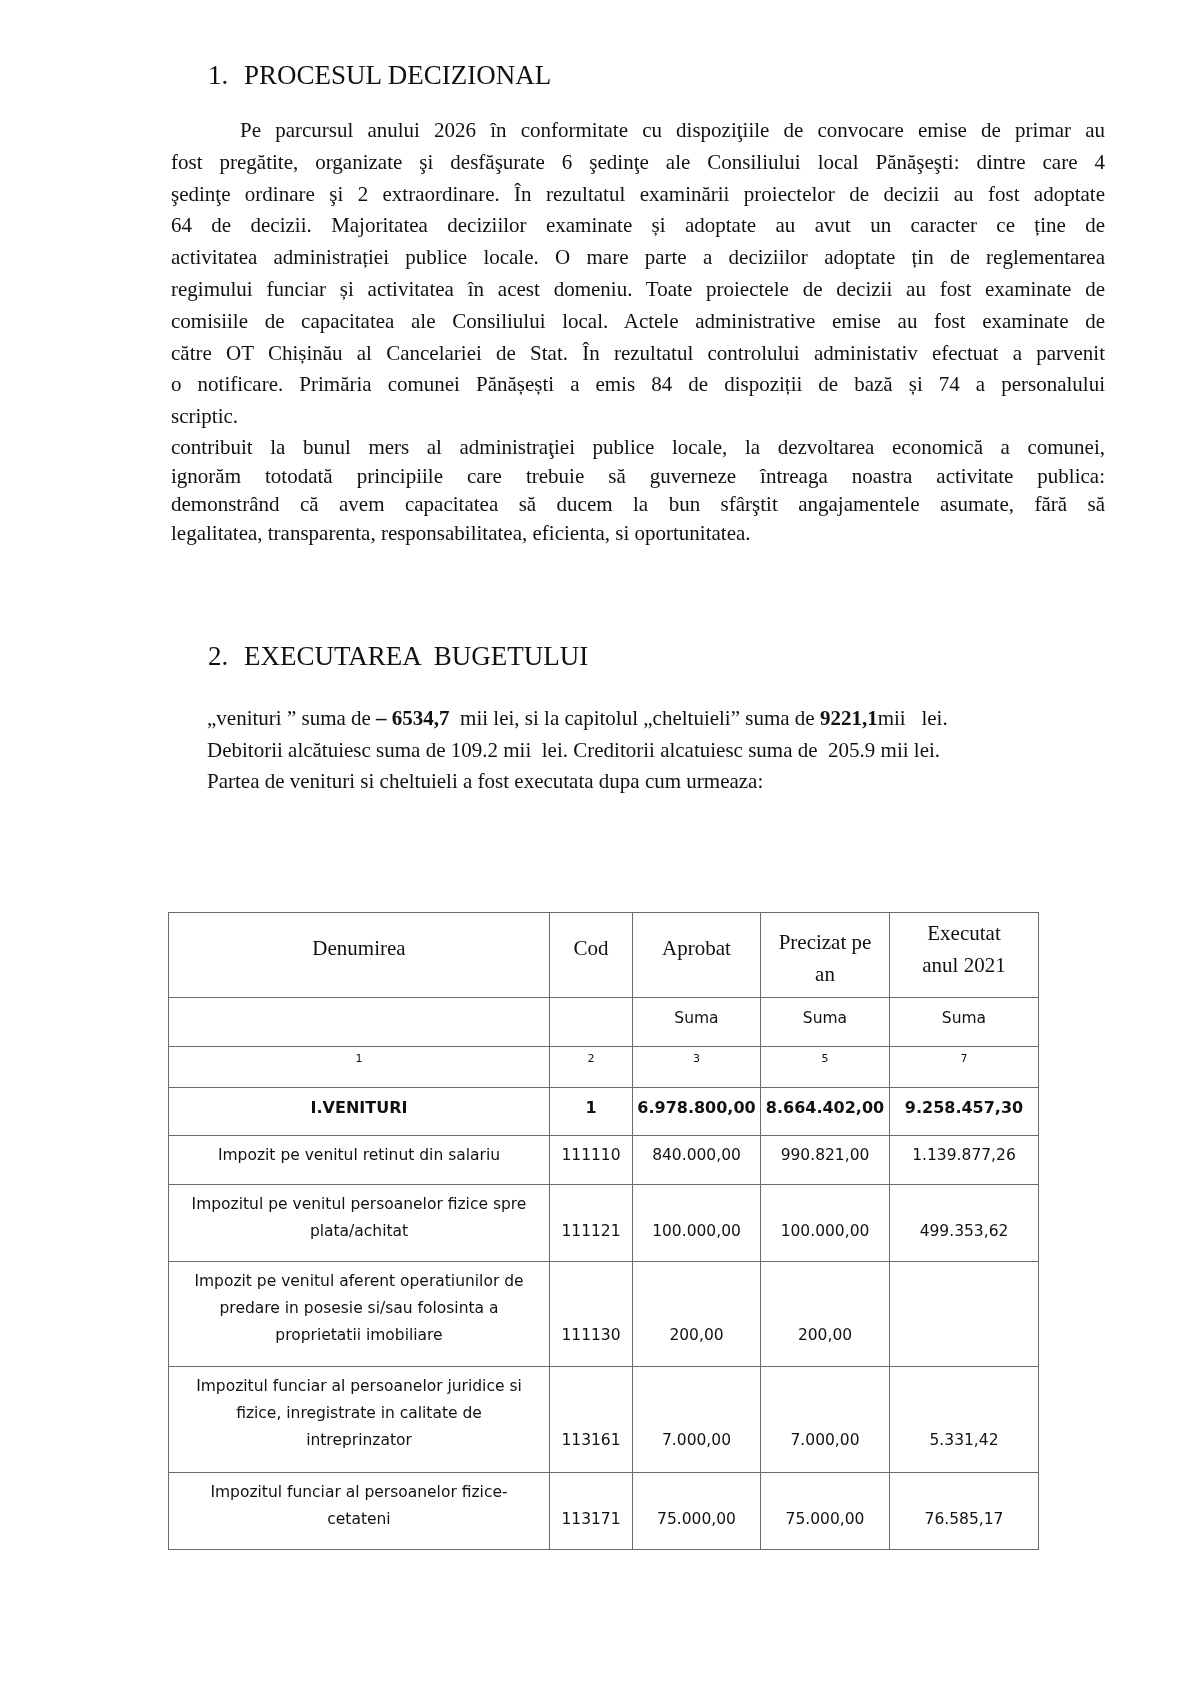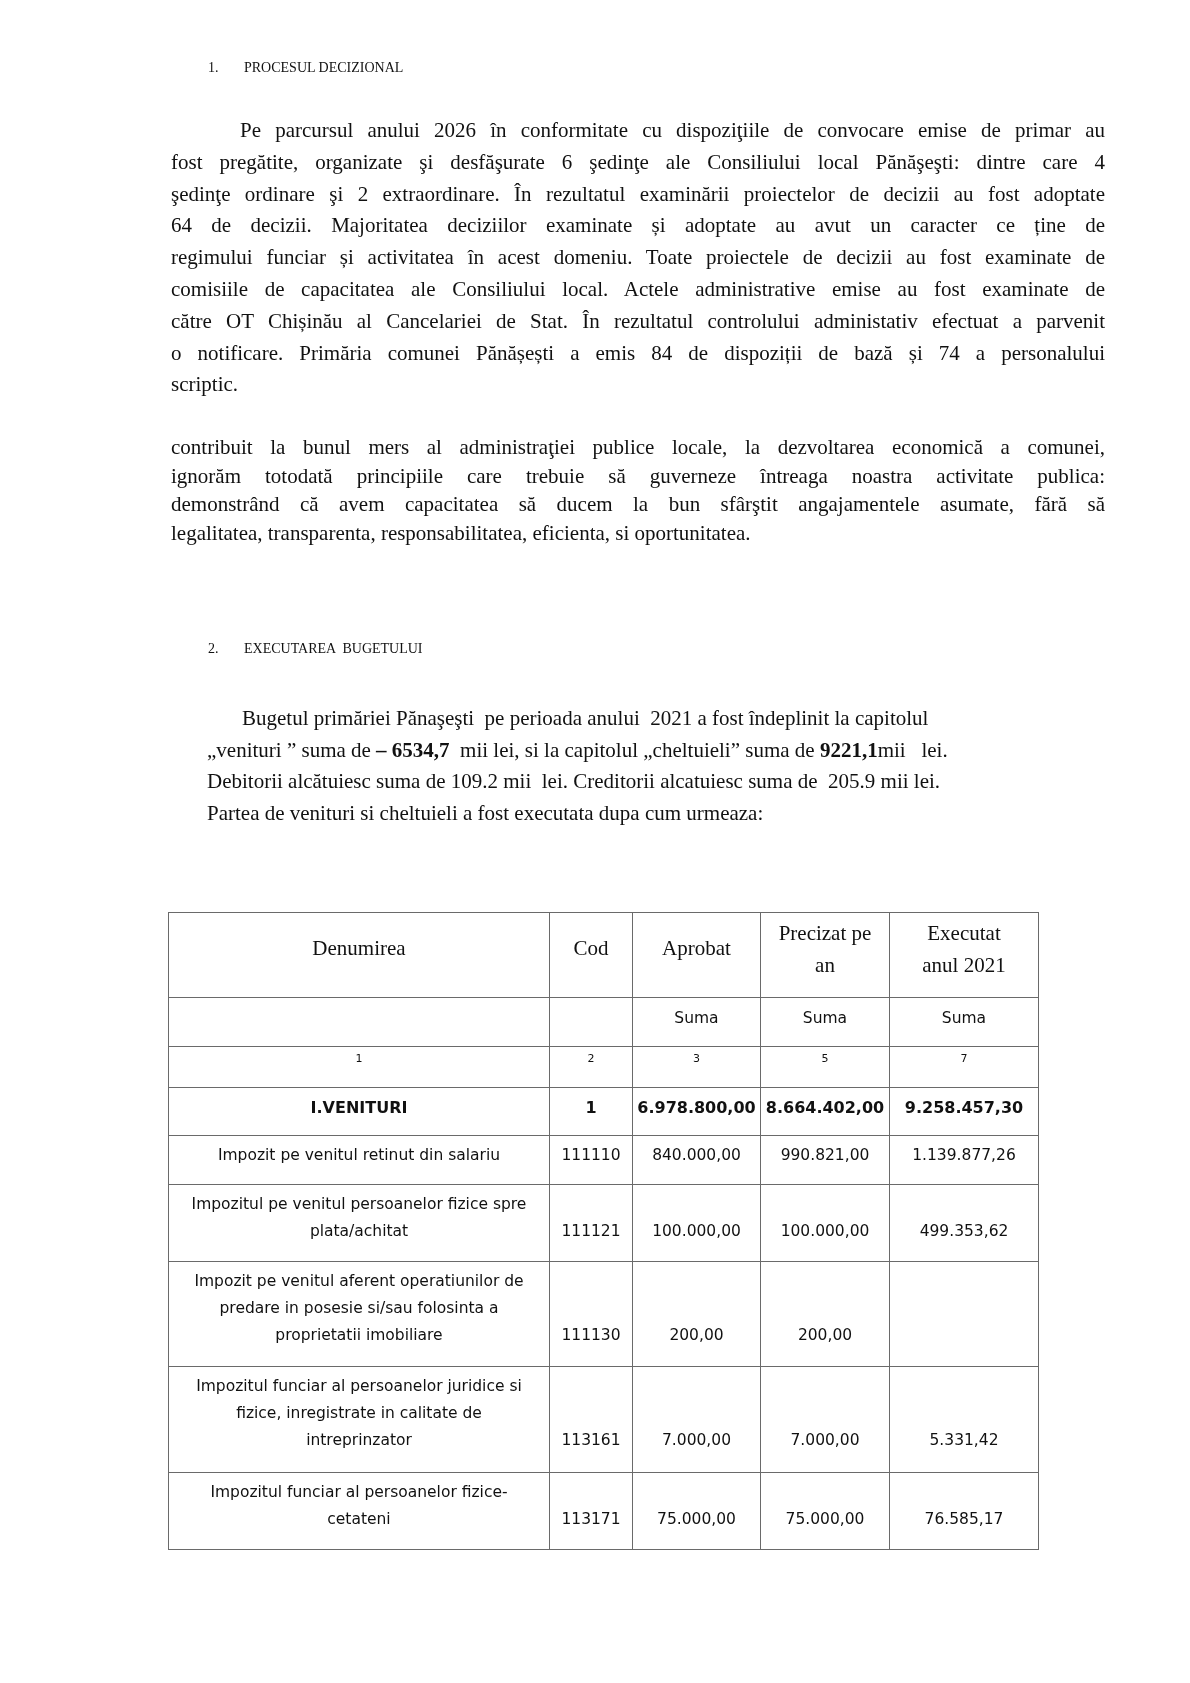--- a/index.html
+++ b/index.html
@@ -1,18 +1,18 @@
 <!DOCTYPE html>
 <html><head>
 <meta charset="utf-8">
 <style>
   html, body { margin: 0; padding: 0; background: #ffffff; }
   body { width: 1190px; height: 1683px; position: relative; overflow: hidden;
          font-family: "Liberation Serif", serif; color: #111; }
-  .heading { position: absolute; font-size: 14px; letter-spacing: 0; white-space: nowrap; }
+  .heading { position: absolute; font-size: 27px; letter-spacing: 0; white-space: nowrap; }
   .heading .num { display: inline-block; width: 36px; }
   .para { position: absolute; left: 171px; width: 934px; font-size: 21px; line-height: 31.8px;
           text-align: justify; text-align-last: left; }
   .para .line { display: block; text-align: justify; text-align-last: justify; white-space: nowrap; }
   .para .line.last { text-align-last: left; }
   .para.tight { line-height: 28.6px; }
   .indent { padding-left: 69px; }
   .para2 { position: absolute; left: 207px; width: 860px; font-size: 21px; line-height: 31.5px; }
   .para2 .line { display: block; white-space: nowrap; }
   b { font-weight: bold; }
@@ -31,40 +31,40 @@
 
 <div class="heading" style="left:208px; top:60px;">
   <span class="num">1.</span><span>PROCESUL DECIZIONAL</span>
 </div>
 
 <div class="para" style="top:115px;">
   <span class="line indent">Pe parcursul anului 2026 în conformitate cu dispoziţiile de convocare emise de primar au</span>
   <span class="line">fost pregătite, organizate şi desfăşurate 6 şedinţe ale Consiliului local Pănăşeşti: dintre care 4</span>
   <span class="line">şedinţe ordinare şi 2 extraordinare. În rezultatul examinării proiectelor de decizii au fost adoptate</span>
   <span class="line">64 de decizii. Majoritatea deciziilor examinate și adoptate au avut un caracter ce ține de</span>
+  <span class="line">activitatea administrației publice locale. O mare parte a deciziilor adoptate țin de reglementarea</span>
   <span class="line">regimului funciar și activitatea în acest domeniu. Toate proiectele de decizii au fost examinate de</span>
   <span class="line">comisiile de capacitatea ale Consiliului local. Actele administrative emise au fost examinate de</span>
   <span class="line">către OT Chișinău al Cancelariei de Stat. În rezultatul controlului administativ efectuat a parvenit</span>
   <span class="line">o notificare. Primăria comunei Pănășești a emis 84 de dispoziții de bază și 74 a personalului</span>
   <span class="line last">scriptic.</span>
 </div>
 
 <div class="para tight" style="top:433px;">
   <span class="line">contribuit la bunul mers al administraţiei publice locale, la dezvoltarea economică a comunei,</span>
   <span class="line">ignorăm totodată principiile care trebuie să guverneze întreaga noastra activitate publica:</span>
   <span class="line">demonstrând că avem capacitatea să ducem la bun sfârştit angajamentele asumate, fără să</span>
   <span class="line last">legalitatea, transparenta, responsabilitatea, eficienta, si oportunitatea.</span>
 </div>
 
 <div class="heading" style="left:208px; top:641px;">
   <span class="num">2.</span><span style="white-space:pre;">EXECUTAREA  BUGETULUI</span>
 </div>
 
 <div class="para2" style="top:703px;">
-  <span class="line" style="padding-left:35px;"><span style="white-space:pre;">Bugetul primăriei Pănaşeşti  pe perioada anului  2021 a fost îndeplinit la capitolul</span></span>
   <span class="line" style="white-space:pre;"><span>„venituri ” suma de </span><b>– 6534,7</b><span>  mii lei, si la capitolul „cheltuieli” suma de </span><b>9221,1</b><span>mii   lei.</span></span>
   <span class="line" style="white-space:pre;">Debitorii alcătuiesc suma de 109.2 mii  lei. Creditorii alcatuiesc suma de  205.9 mii lei.</span>
   <span class="line">Partea de venituri si cheltuieli a fost executata dupa cum urmeaza:</span>
 </div>
 
 <table class="budget">
   <colgroup>
     <col style="width:381px">
       <col style="width:83px">
       <col style="width:128px">
@@ -76,21 +76,21 @@
     <td class="serif">
           <div style="padding-top:19px;">Denumirea</div>
         </td>
     <td class="serif">
           <div style="padding-top:19px;">Cod</div>
         </td>
     <td class="serif">
           <div style="padding-top:19px;">Aprobat</div>
         </td>
     <td class="serif">
-      <div style="padding-top:4px;">Precizat pe</div>
+      <div style="padding-top:4px;margin-top:9px;">Precizat pe</div>
       <div>an</div>
     </td>
     <td class="serif">
       <div style="padding-top:4px;">Executat</div>
       <div>anul 2021</div>
     </td>
   </tr>
   <tr style="height:49px;">
     <td class="suma"></td>
     <td class="suma"></td>

